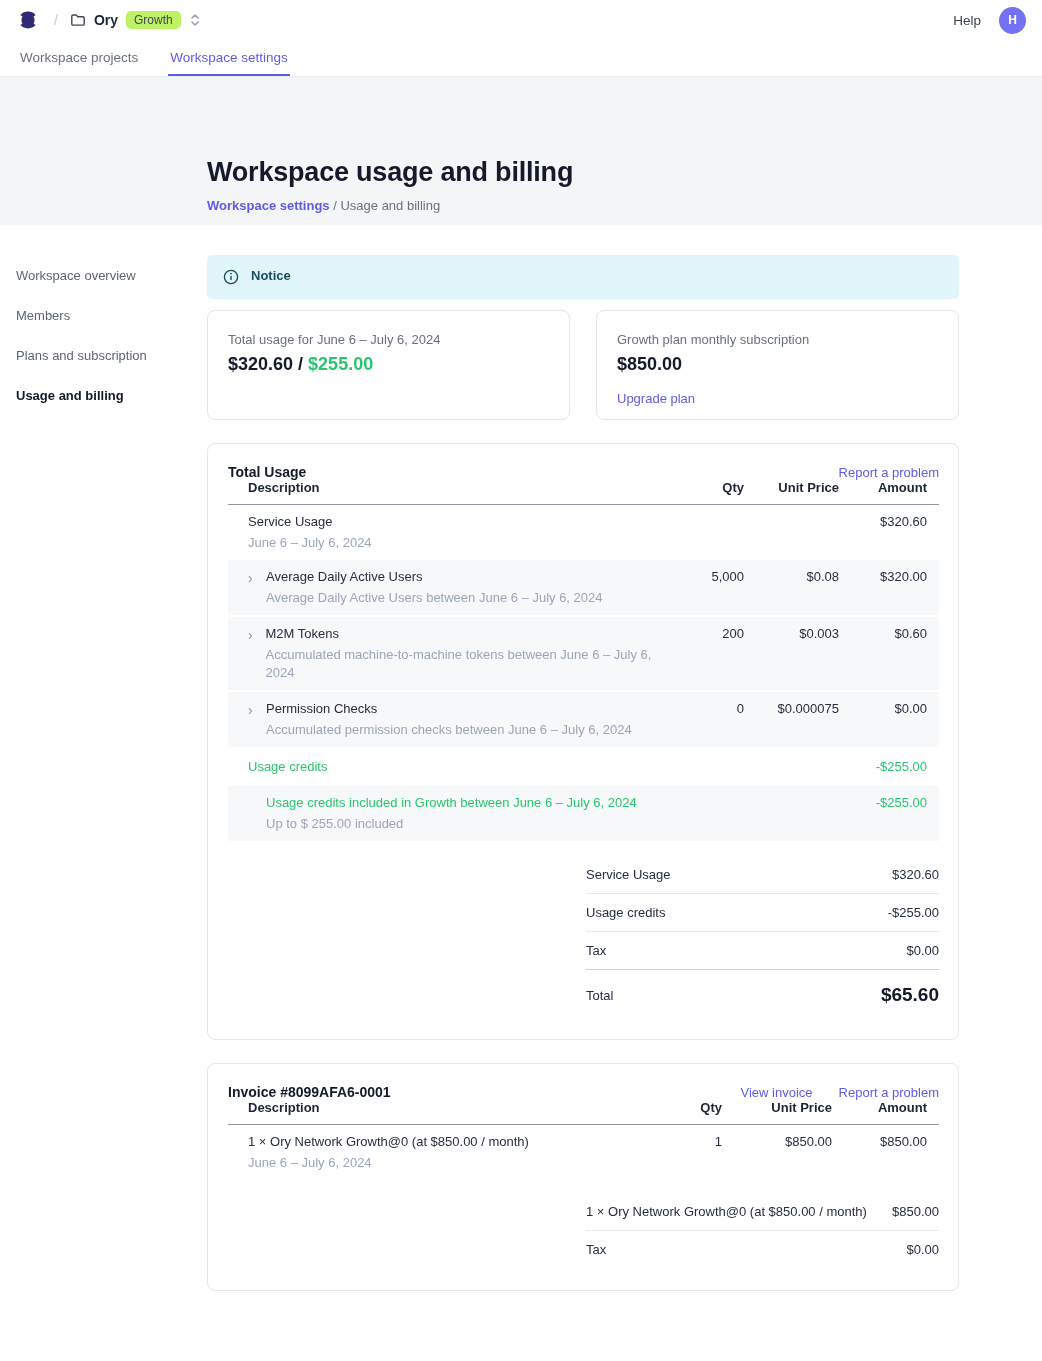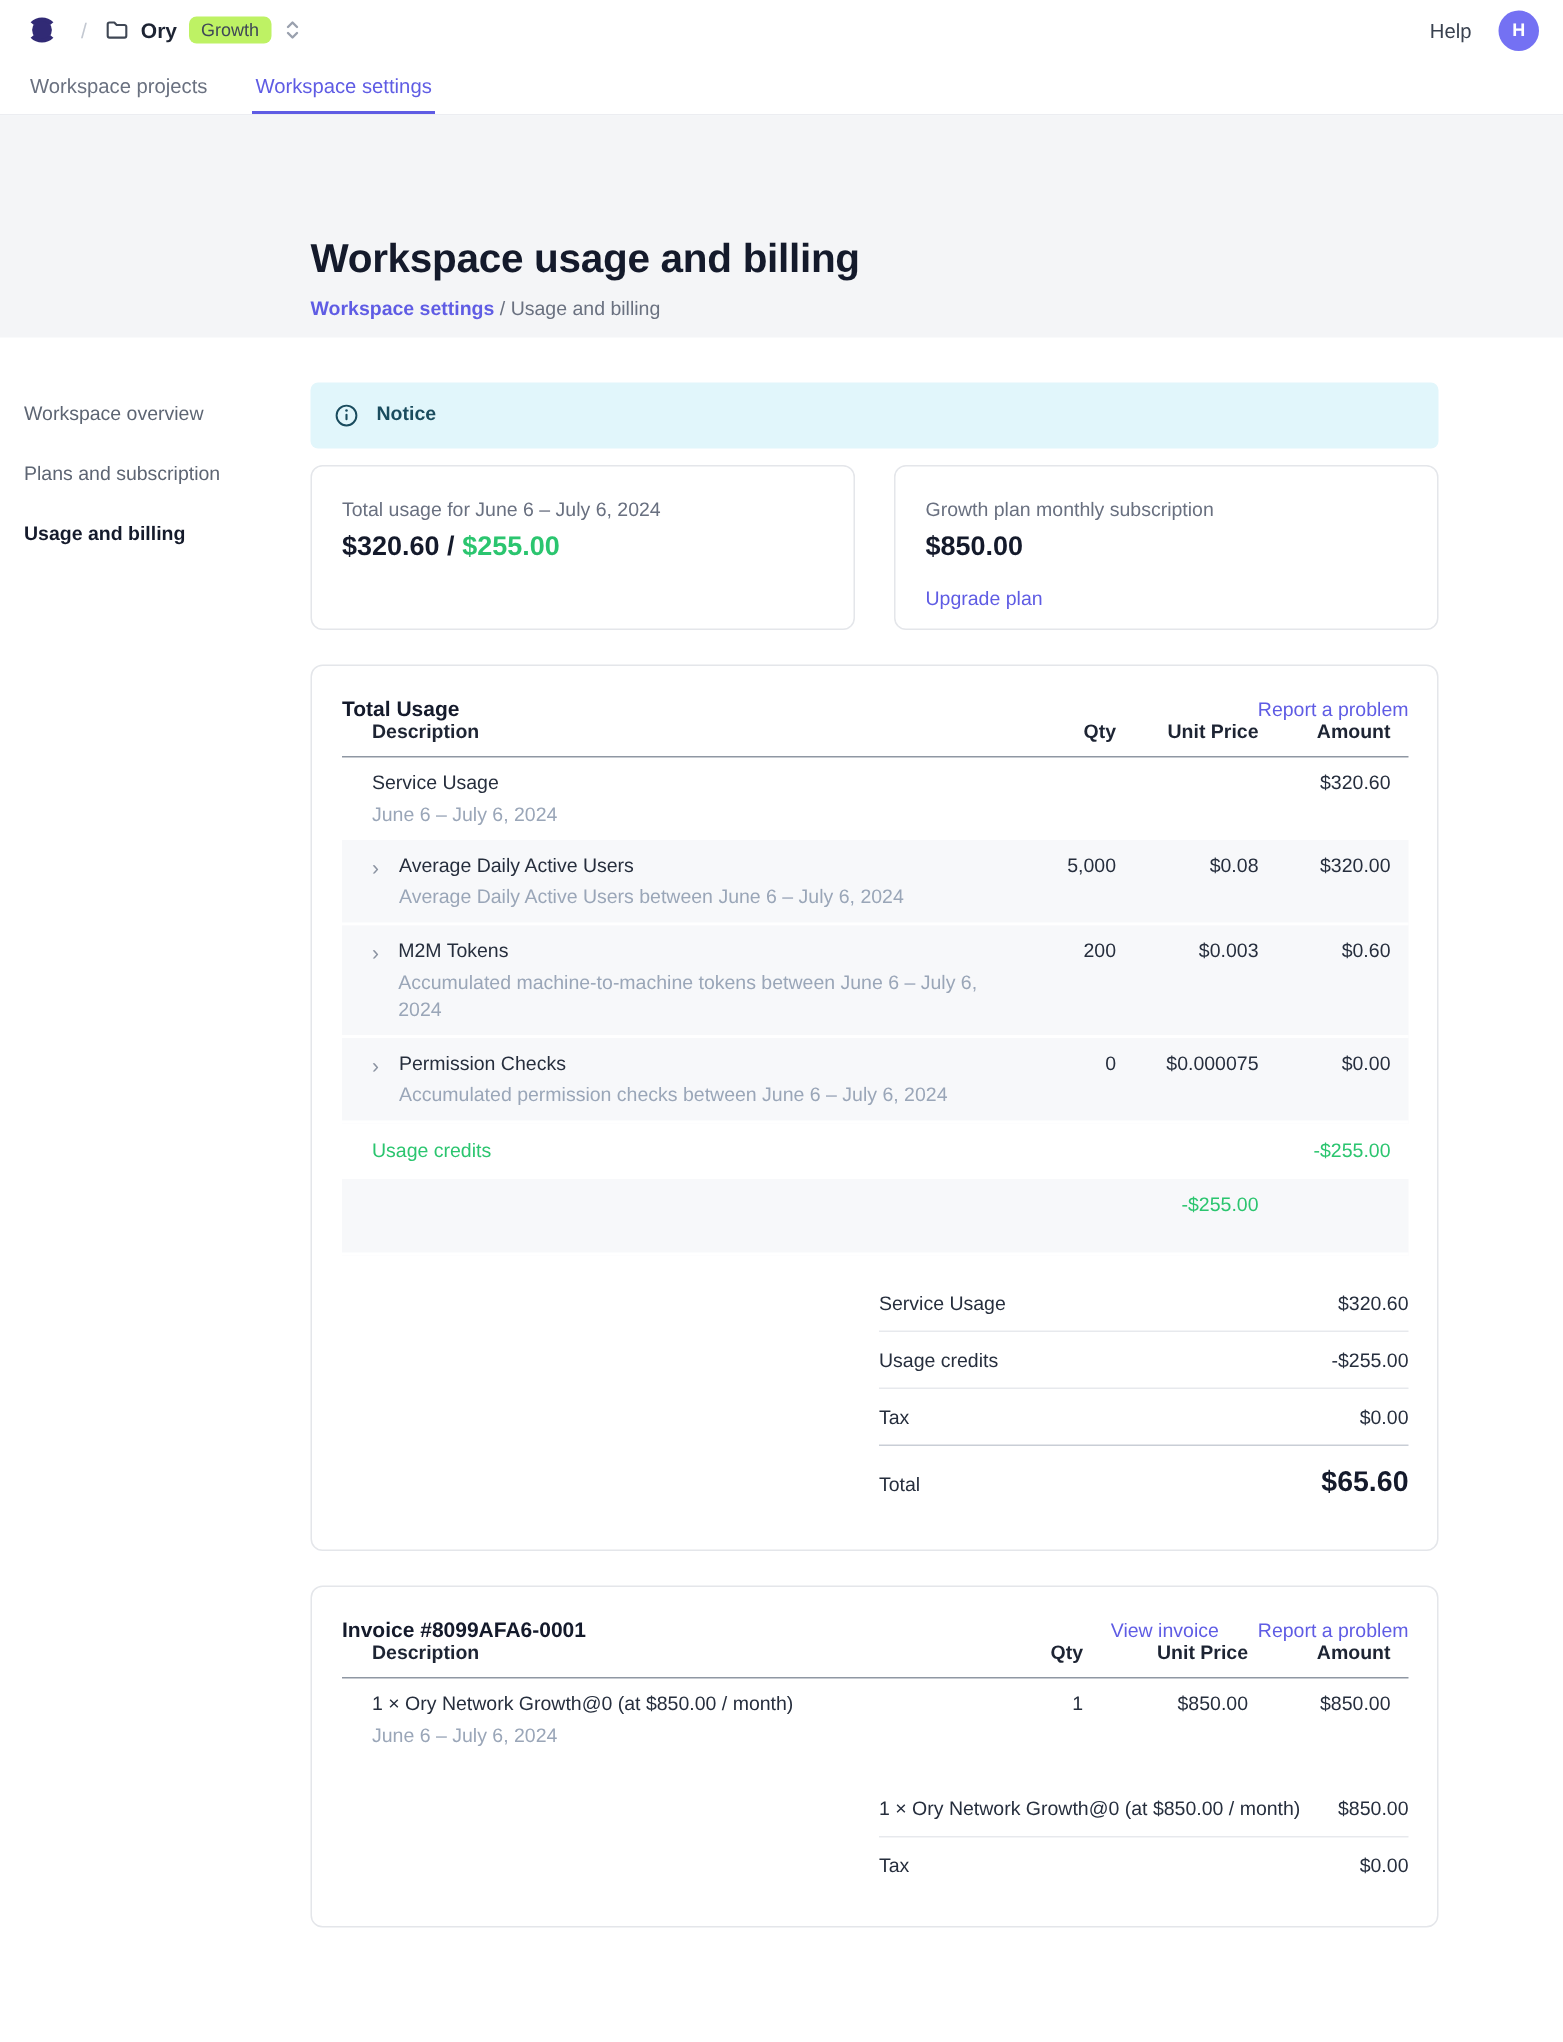--- a/index.html
+++ b/index.html
@@ -162,20 +162,21 @@
   <h1>Workspace usage and billing</h1>
   <div class="crumbs">
     <a>Workspace settings</a>
     <span class="sep"> / </span><span class="cur">Usage and billing</span>
   </div>
 </section>
 
 <div class="main">
   <aside class="sidebar">
     <div class="side-item">Workspace overview</div>
+    <div class="side-item">Members</div>
     <div class="side-item">Plans and subscription</div>
     <div class="side-item active">Usage and billing</div>
   </aside>
 
   <div class="content">
 
     <div class="notice">
       <svg class="info-ic" width="16" height="16" viewBox="0 0 16 16" fill="none">
         <circle cx="8" cy="8" r="6.6" stroke="#1a4c5e" stroke-width="1.3"></circle>
         <rect x="7.3" y="6.8" width="1.4" height="4.4" rx="0.7" fill="#1a4c5e"></rect>
@@ -270,20 +271,26 @@
             <div>
                 <div class="r-name">Usage credits</div>
               </div>
           </div>
           <div class="num"></div>
           <div class="num"></div>
           <div class="num">-$255.00</div>
         </div>
 
         <div class="trow drow gray green">
+          <div class="desc-cell indent">
+            <div>
+              <div class="r-name">Usage credits included in Growth between June 6 – July 6, 2024</div>
+              <div class="r-sub">Up to $ 255.00 included</div>
+            </div>
+          </div>
           <div class="num"></div>
           <div class="num"></div>
           <div class="num">-$255.00</div>
         </div>
       </div>
 
       <div class="sumwrap">
         <div class="sums">
           <div class="srow">
             <span class="s-label">Service Usage</span>

